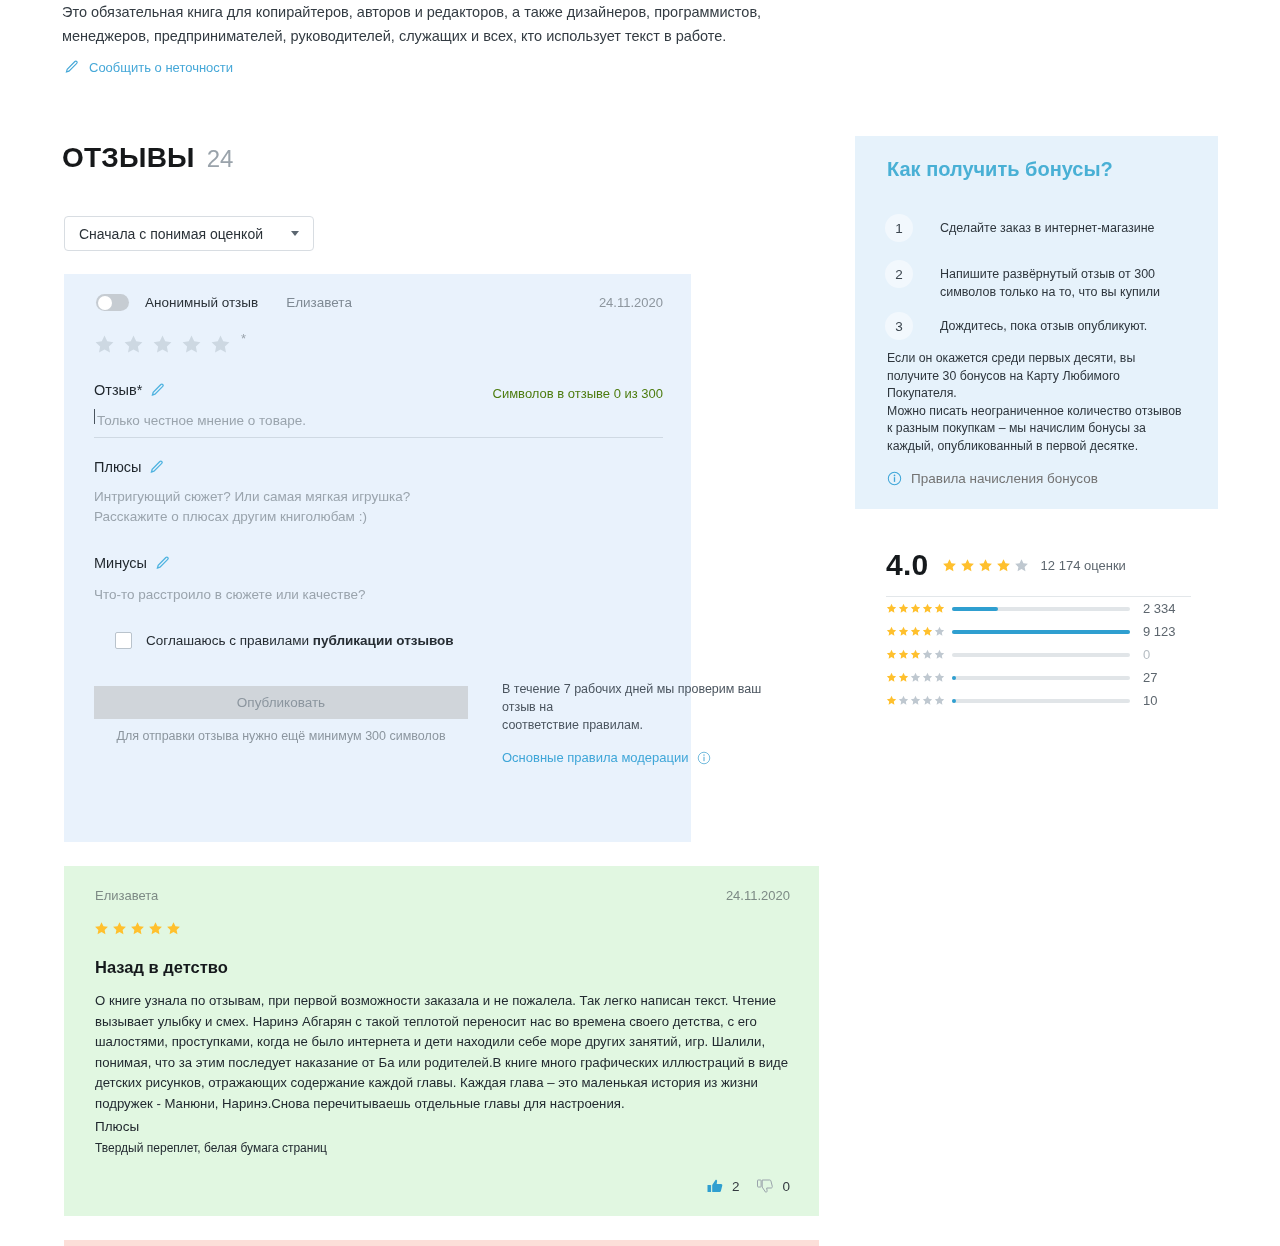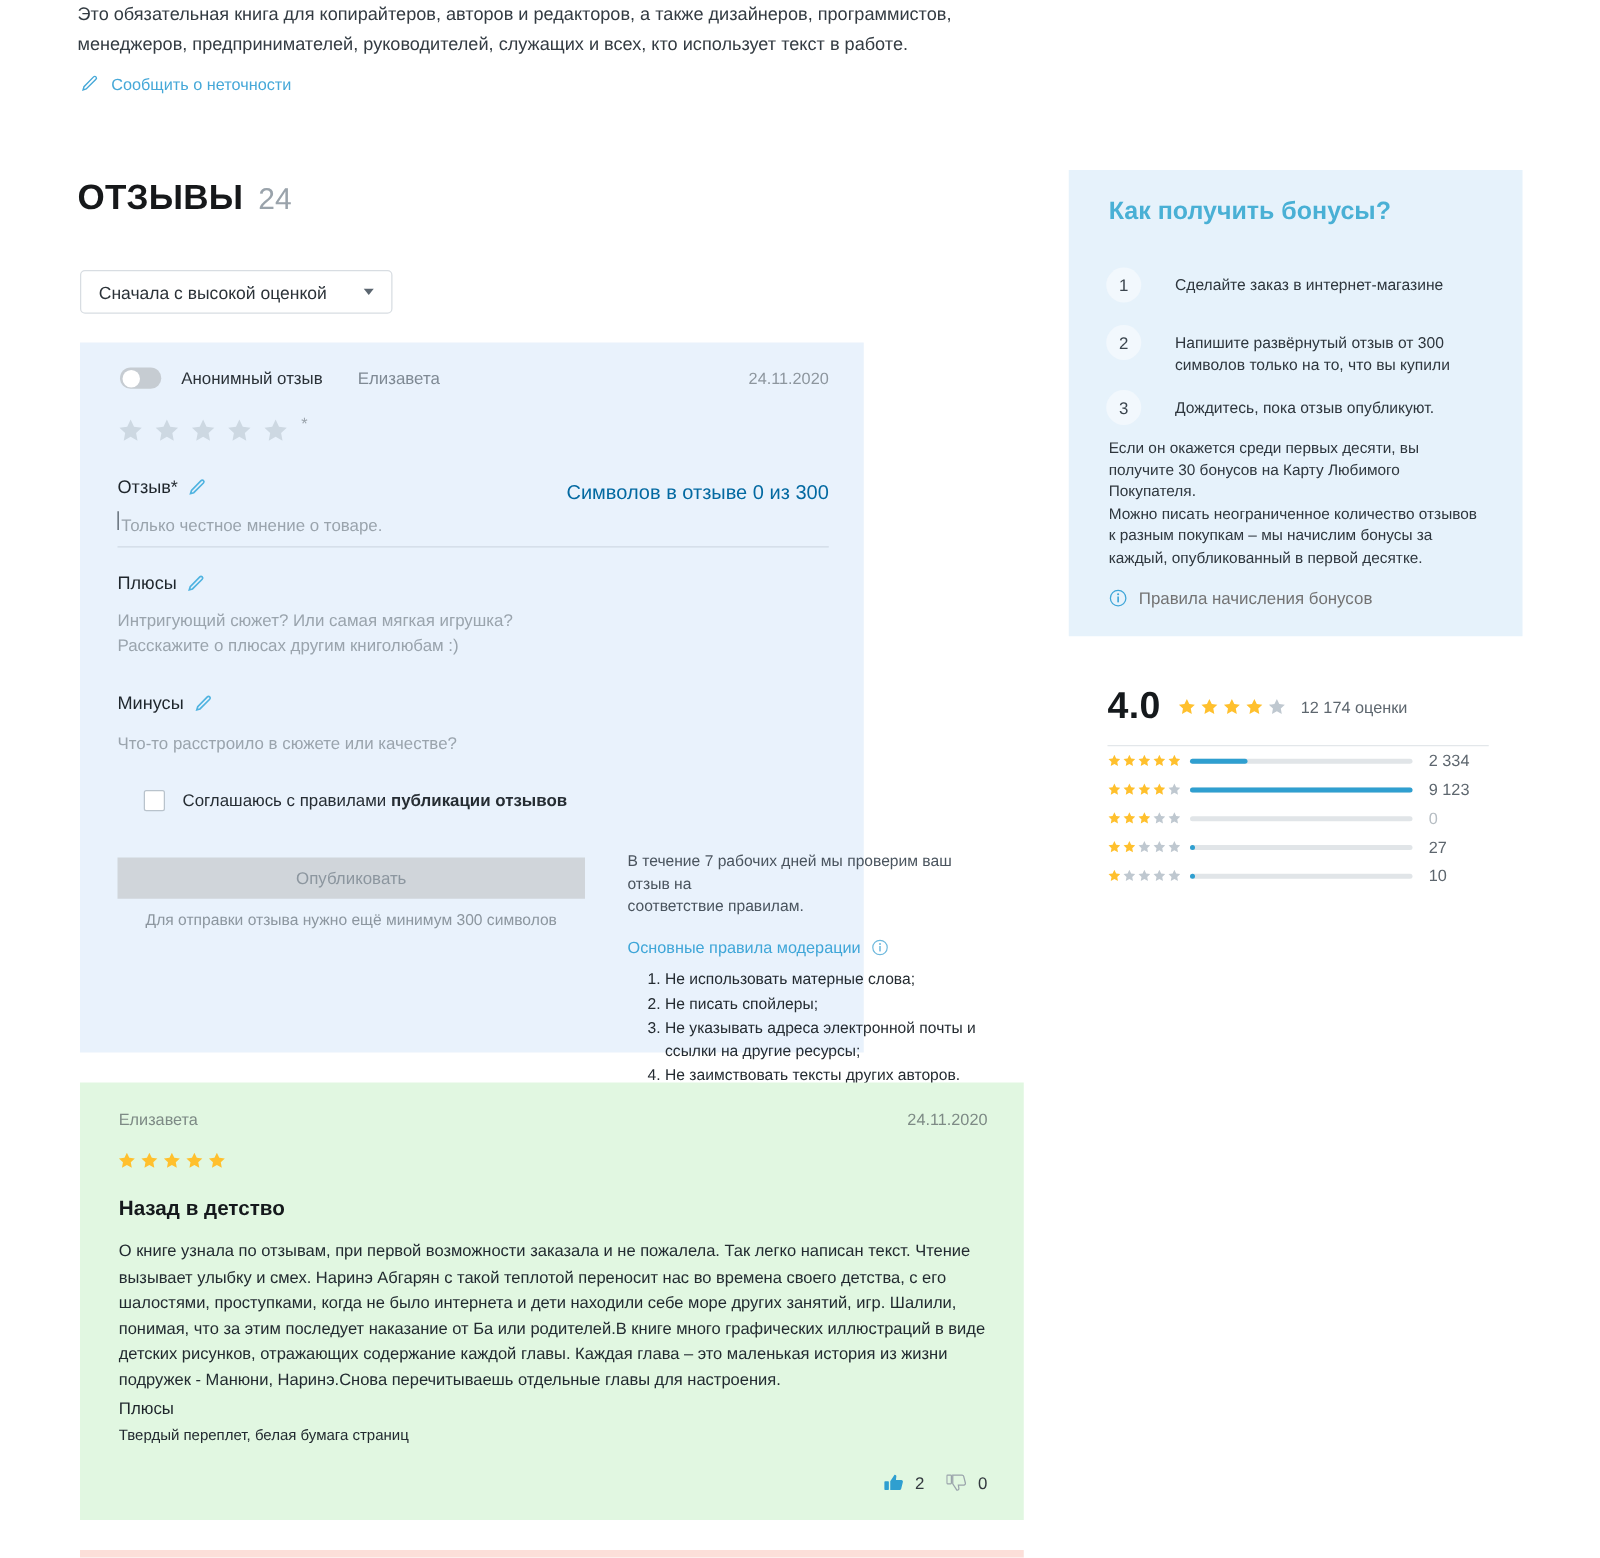--- a/index.html
+++ b/index.html
@@ -77,21 +77,21 @@
   .star-row-form { position: absolute; left: 30px; top: 60px; display: flex; align-items: flex-start; }
   .star-row-form .st { width: 21px; height: 21px; margin-right: 8px; display:block; }
   .star-row-form .req { font-size: 13px; color: #9aa3ab; margin-left: 2px; line-height: 10px; }
 
   .field-head {
     position: absolute; display: flex; align-items: center; gap: 8px;
   }
   .field-head .flabel { font-size: 14.5px; color: #1f262c; font-weight: 500; }
   .field-head .pen { width: 15px; height: 15px; display:block; }
   .chars-count {
-    position: absolute; right: 28px; font-size: 16px; color: #0369a1;
+    position: absolute; right: 28px; font-size: 13px; color: #4d7c0f;
   }
   .placeholder-txt {
     position: absolute; font-size: 13.5px; color: #9aa4ad; line-height: 21px;
   }
   .input-underline {
     position: absolute; left: 30px; right: 28px; height: 1px; background: #cfd9e3;
   }
   .caret-bar {
     position: absolute; left: 30px; width: 1px; height: 15px; background: #49545e;
   }
@@ -230,21 +230,21 @@
     </svg>
     <span>Сообщить о неточности</span>
   </div>
 
   <div class="reviews-head">
     <span class="ttl">ОТЗЫВЫ</span>
     <span class="cnt">24</span>
   </div>
 
   <div class="sort-select">
-    <span class="lbl">Сначала с высокой оценкой</span>
+    <span class="lbl">Сначала с понимая оценкой</span>
     <span class="caret"></span>
   </div>
 
   <div class="form-card">
 
     <div class="form-row-top">
       <div class="toggle">
         <div class="knob"></div>
       </div>
       <span class="anon-label">Анонимный отзыв</span>
@@ -313,26 +313,20 @@
         <span>соответствие правилам.</span>
       </div>
       <div class="mod-link-row">
         <span>Основные правила модерации</span>
         <svg class="i-ico" viewBox="0 0 16 16">
           <circle cx="8" cy="8" r="6.6" fill="none" stroke="#6fb9dd" stroke-width="1.1"></circle>
           <circle cx="8" cy="4.7" r=".9" fill="#6fb9dd"></circle>
           <rect x="7.3" y="6.6" width="1.4" height="5" fill="#6fb9dd"></rect>
         </svg>
       </div>
-      <ol class="mod-list">
-        <li>Не использовать матерные слова;</li>
-        <li>Не писать спойлеры;</li>
-        <li>Не указывать адреса электронной почты и ссылки на другие ресурсы;</li>
-        <li>Не заимствовать тексты других авторов.</li>
-      </ol>
     </div>
   </div>
 
   <div class="review-card">
     <div class="rv-head">
       <span class="rv-author">Елизавета</span>
       <span class="rv-date">24.11.2020</span>
     </div>
     <div class="rv-stars">
       <svg class="st" viewBox="0 0 24 24">

